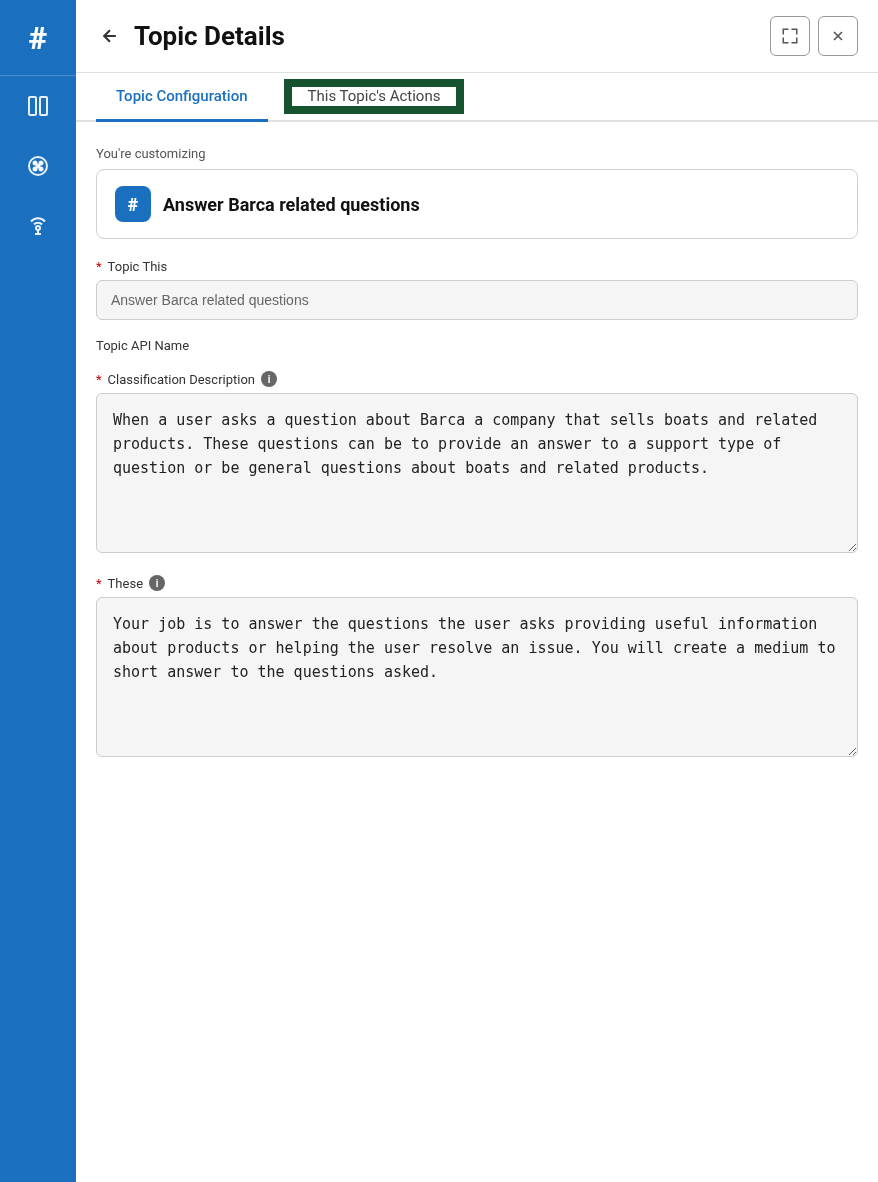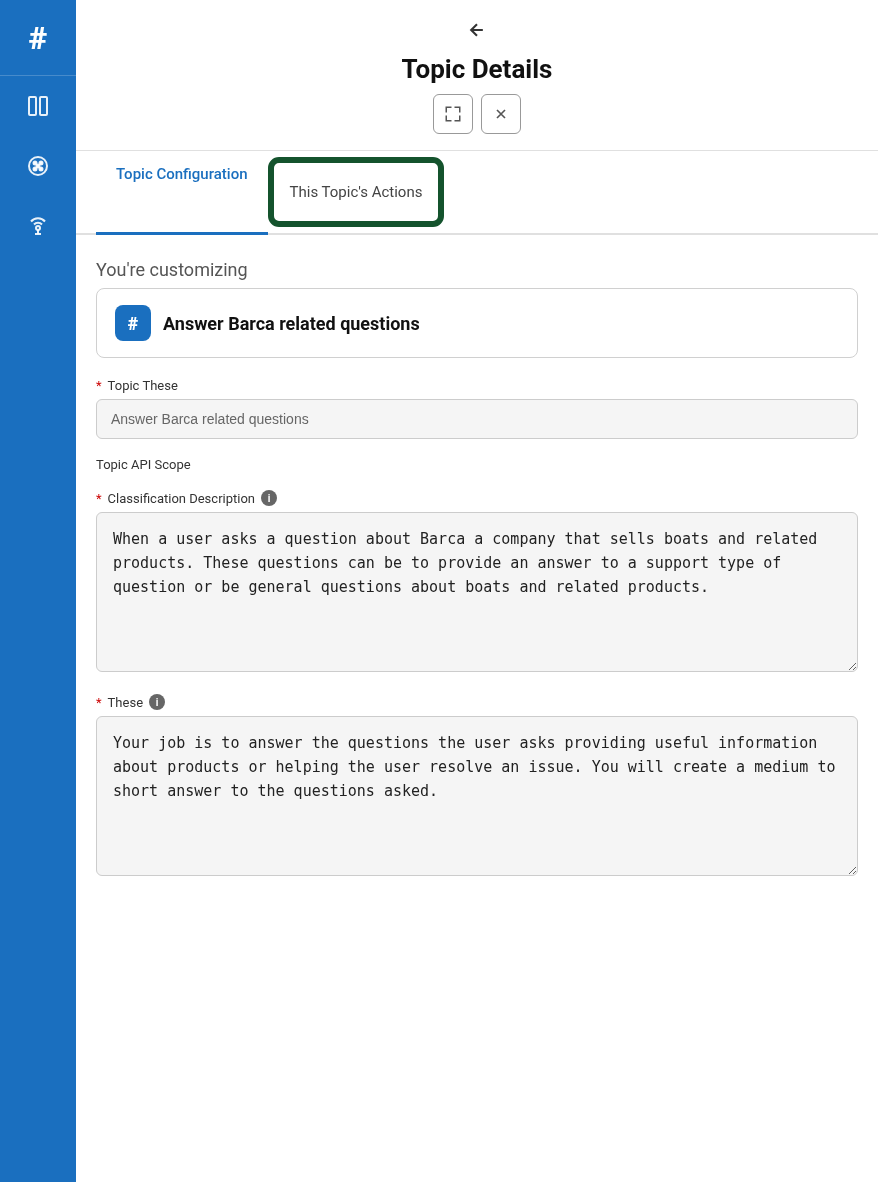--- a/index.html
+++ b/index.html
@@ -56,21 +56,20 @@
       background: #fff;
     }
 
     
     .header {
       display: flex;
       align-items: center;
       padding: 16px 20px;
       border-bottom: 1px solid #e0e0e0;
       gap: 10px;
-      flex-direction: column;
     }
 
     .back-btn {
       background: none;
       border: none;
       cursor: pointer;
       color: #333;
       font-size: 18px;
       padding: 4px;
       display: flex;
@@ -101,55 +100,55 @@
       justify-content: center;
       font-size: 18px;
       color: #555;
     }
 
     
     .tabs {
       display: flex;
       padding: 0 20px;
       border-bottom: 2px solid #e0e0e0;
-      gap: 0;
+      gap: 16px;
     }
 
     .tab {
       padding: 14px 20px;
       font-size: 15px;
       color: #555;
       cursor: pointer;
       border-bottom: 3px solid transparent;
       margin-bottom: -2px;
       white-space: nowrap;
     }
 
     .tab.active {
       color: #1a6fbf;
       border-bottom: 3px solid #1a6fbf;
       font-weight: 500;
     }
 
     .tab.highlighted {
-      border: 6px solid #14532d;
+      border: 8px solid #14532d;
       color: #444;
-      border-radius: 11px;
-      padding: 20px 16px;
+      border-radius: 0;
+      padding: 0 16px;
       margin: 6px 0;
     }
 
     
     .content {
       padding: 24px 20px;
       overflow-y: auto;
     }
 
     .section-label {
-      font-size: 18px;
+      font-size: 13px;
       color: #555;
       margin-bottom: 8px;
     }
 
     
     .topic-card {
       border: 1px solid #d0d0d0;
       border-radius: 8px;
       padding: 16px 18px;
       display: flex;
@@ -315,28 +314,28 @@
     <div class="topic-card">
       <div class="topic-icon">
         <span>#</span>
       </div>
       <span class="topic-name">Answer Barca related questions</span>
     </div>
 
     <div class="field-group">
       <div class="field-label">
         <span class="required">*</span>
-        <span>Topic These</span>
+        <span>Topic This</span>
       </div>
       <input class="field-input" type="text" value="Answer Barca related questions" readonly="" placeholder="Answer Barca related questions" style="">
     </div>
 
     <div class="field-group">
       <div class="field-label">
-        <span>Topic API Scope</span>
+        <span>Topic API Name</span>
       </div>
     </div>
 
     <div class="field-group">
       <div class="field-label">
         <span class="required">*</span>
         <span>Classification Description</span>
         <span class="info-icon">i</span>
       </div>
       <textarea class="field-textarea" readonly="" style="">When a user asks a question about Barca a company that sells boats and related products. These questions can be to provide an answer to a support type of question or be general questions about boats and related products.</textarea>

